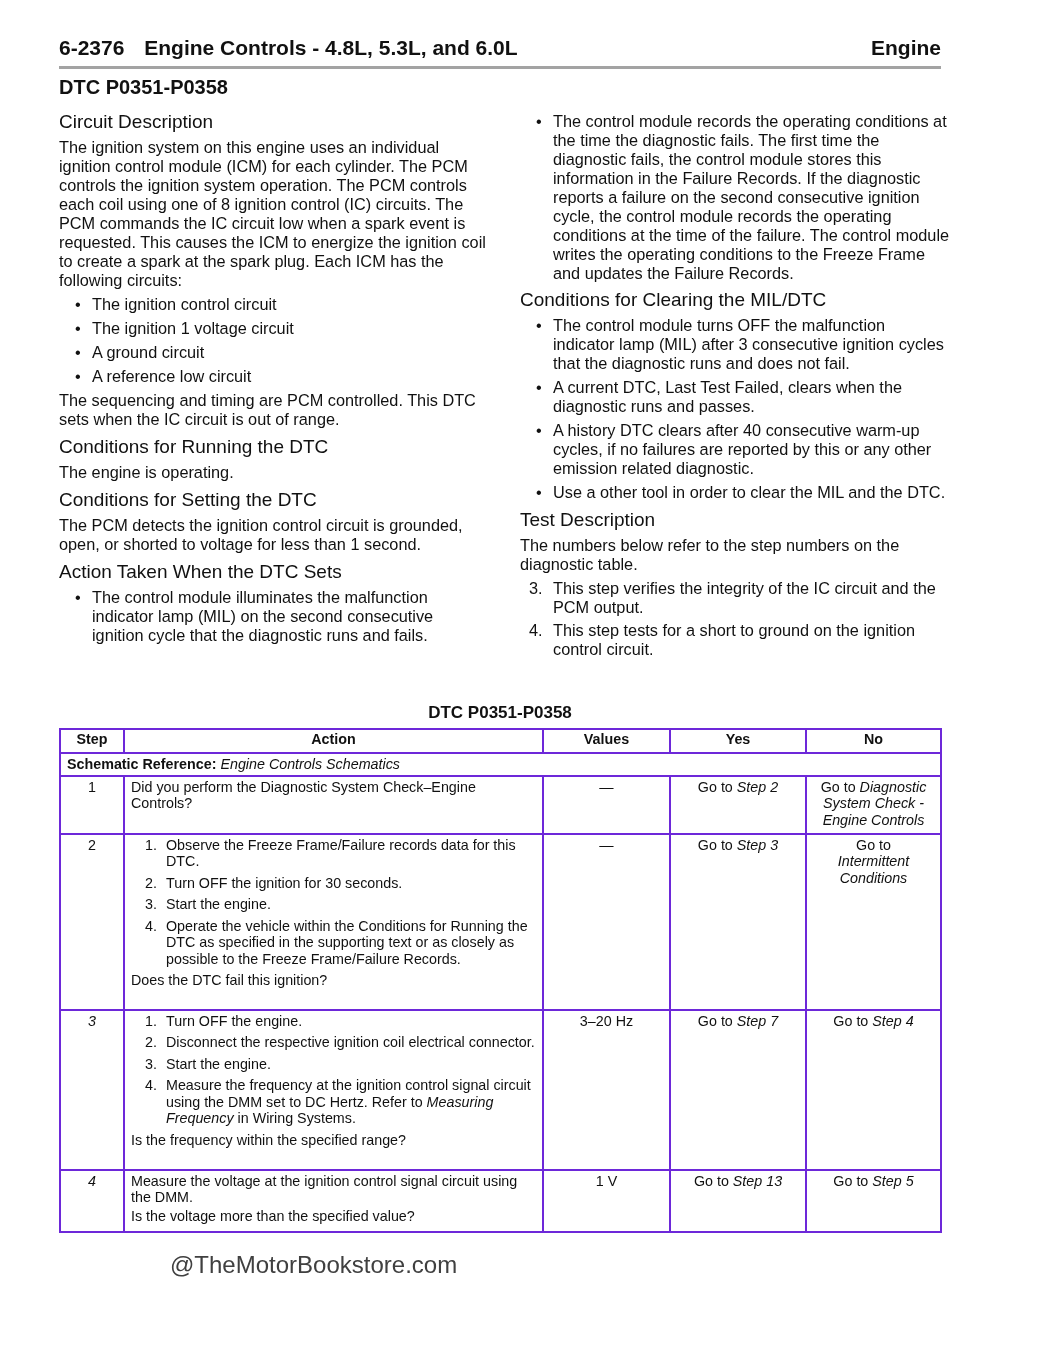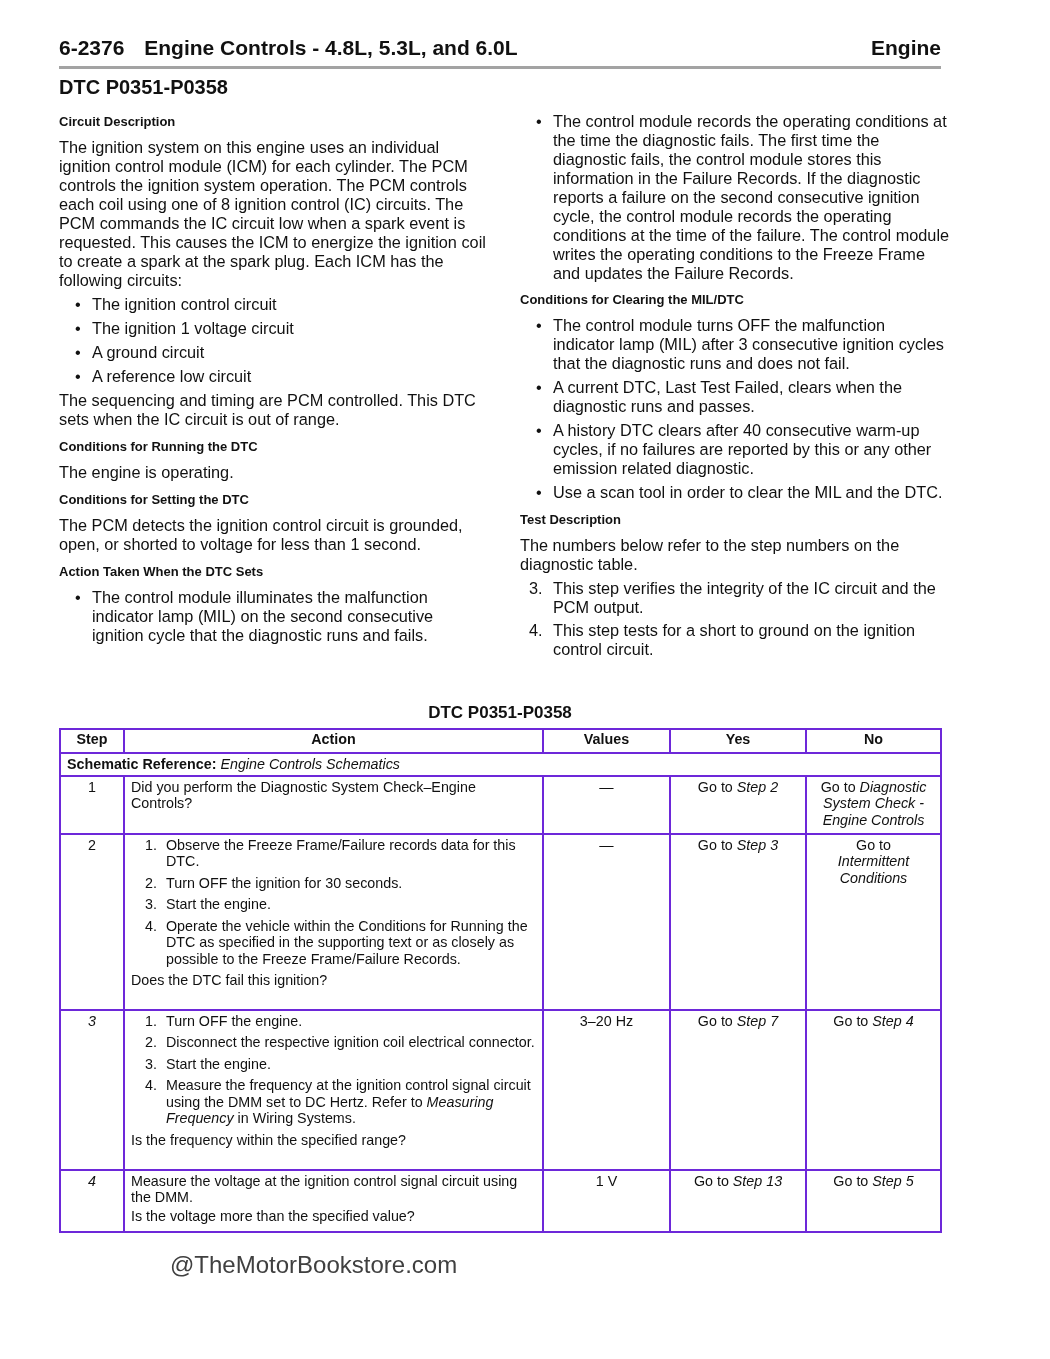--- a/index.html
+++ b/index.html
@@ -12,21 +12,21 @@
       border-bottom: 3px solid #a3a3a3; display: flex; justify-content: space-between; align-items: flex-start;
     }
     .header .left { font-size: 21px; font-weight: bold; padding-bottom: 4px; }
     .header .left .num { margin-right: 14px; }
     .header .right { font-size: 21px; font-weight: bold; padding-bottom: 4px; }
     .doc-title { position: absolute; left: 59px; top: 76px; font-size: 20px; font-weight: bold; }
 
     .col { position: absolute; font-size: 16.3px; line-height: 19px; }
     .col.left { left: 59px; top: 110px; width: 430px; }
     .col.right { left: 520px; top: 112px; width: 430px; }
-    .col h2 { font-size: 13px; font-weight: bold; margin: 0 0 4px 0; line-height: 24px; }
+    .col h2 { font-size: 19px; font-weight: normal; margin: 0 0 4px 0; line-height: 24px; }
     .col p { margin: 0 0 5px 0; }
     .col ul { list-style: none; margin: 0 0 4px 0; padding: 0; }
     .col ul li { position: relative; padding-left: 33px; margin-bottom: 5px; }
     .col ul li::before { content: "\2022"; position: absolute; left: 16px; top: 0; }
     .col ol { list-style: none; margin: 0; padding: 0; }
     .col ol li { position: relative; padding-left: 33px; margin-bottom: 4px; }
     .col ol li .n { position: absolute; left: 9px; }
     .sec { margin-bottom: 6px; }
 
     .table-title { position: absolute; left: 59px; top: 703px; width: 882px; text-align: center; font-size: 17px; font-weight: bold; }
@@ -96,21 +96,21 @@
 <div class="col right">
   <ul>
     <li>The control module records the operating conditions at the time the diagnostic fails. The first time the diagnostic fails, the control module stores this information in the Failure Records. If the diagnostic reports a failure on the second consecutive ignition cycle, the control module records the operating conditions at the time of the failure. The control module writes the operating conditions to the Freeze Frame and updates the Failure Records.</li>
   </ul>
   <div class="sec">
     <h2>Conditions for Clearing the MIL/DTC</h2>
     <ul>
       <li>The control module turns OFF the malfunction indicator lamp (MIL) after 3 consecutive ignition cycles that the diagnostic runs and does not fail.</li>
       <li>A current DTC, Last Test Failed, clears when the diagnostic runs and passes.</li>
       <li>A history DTC clears after 40 consecutive warm-up cycles, if no failures are reported by this or any other emission related diagnostic.</li>
-      <li>Use a scan tool in order to clear the MIL and the DTC.</li>
+      <li>Use a other tool in order to clear the MIL and the DTC.</li>
     </ul>
   </div>
   <div class="sec">
     <h2>Test Description</h2>
     <p>The numbers below refer to the step numbers on the diagnostic table.</p>
     <ol>
       <li>
         <span class="n">3.</span>
         <span>This step verifies the integrity of the IC circuit and the PCM output.</span>
       </li>

